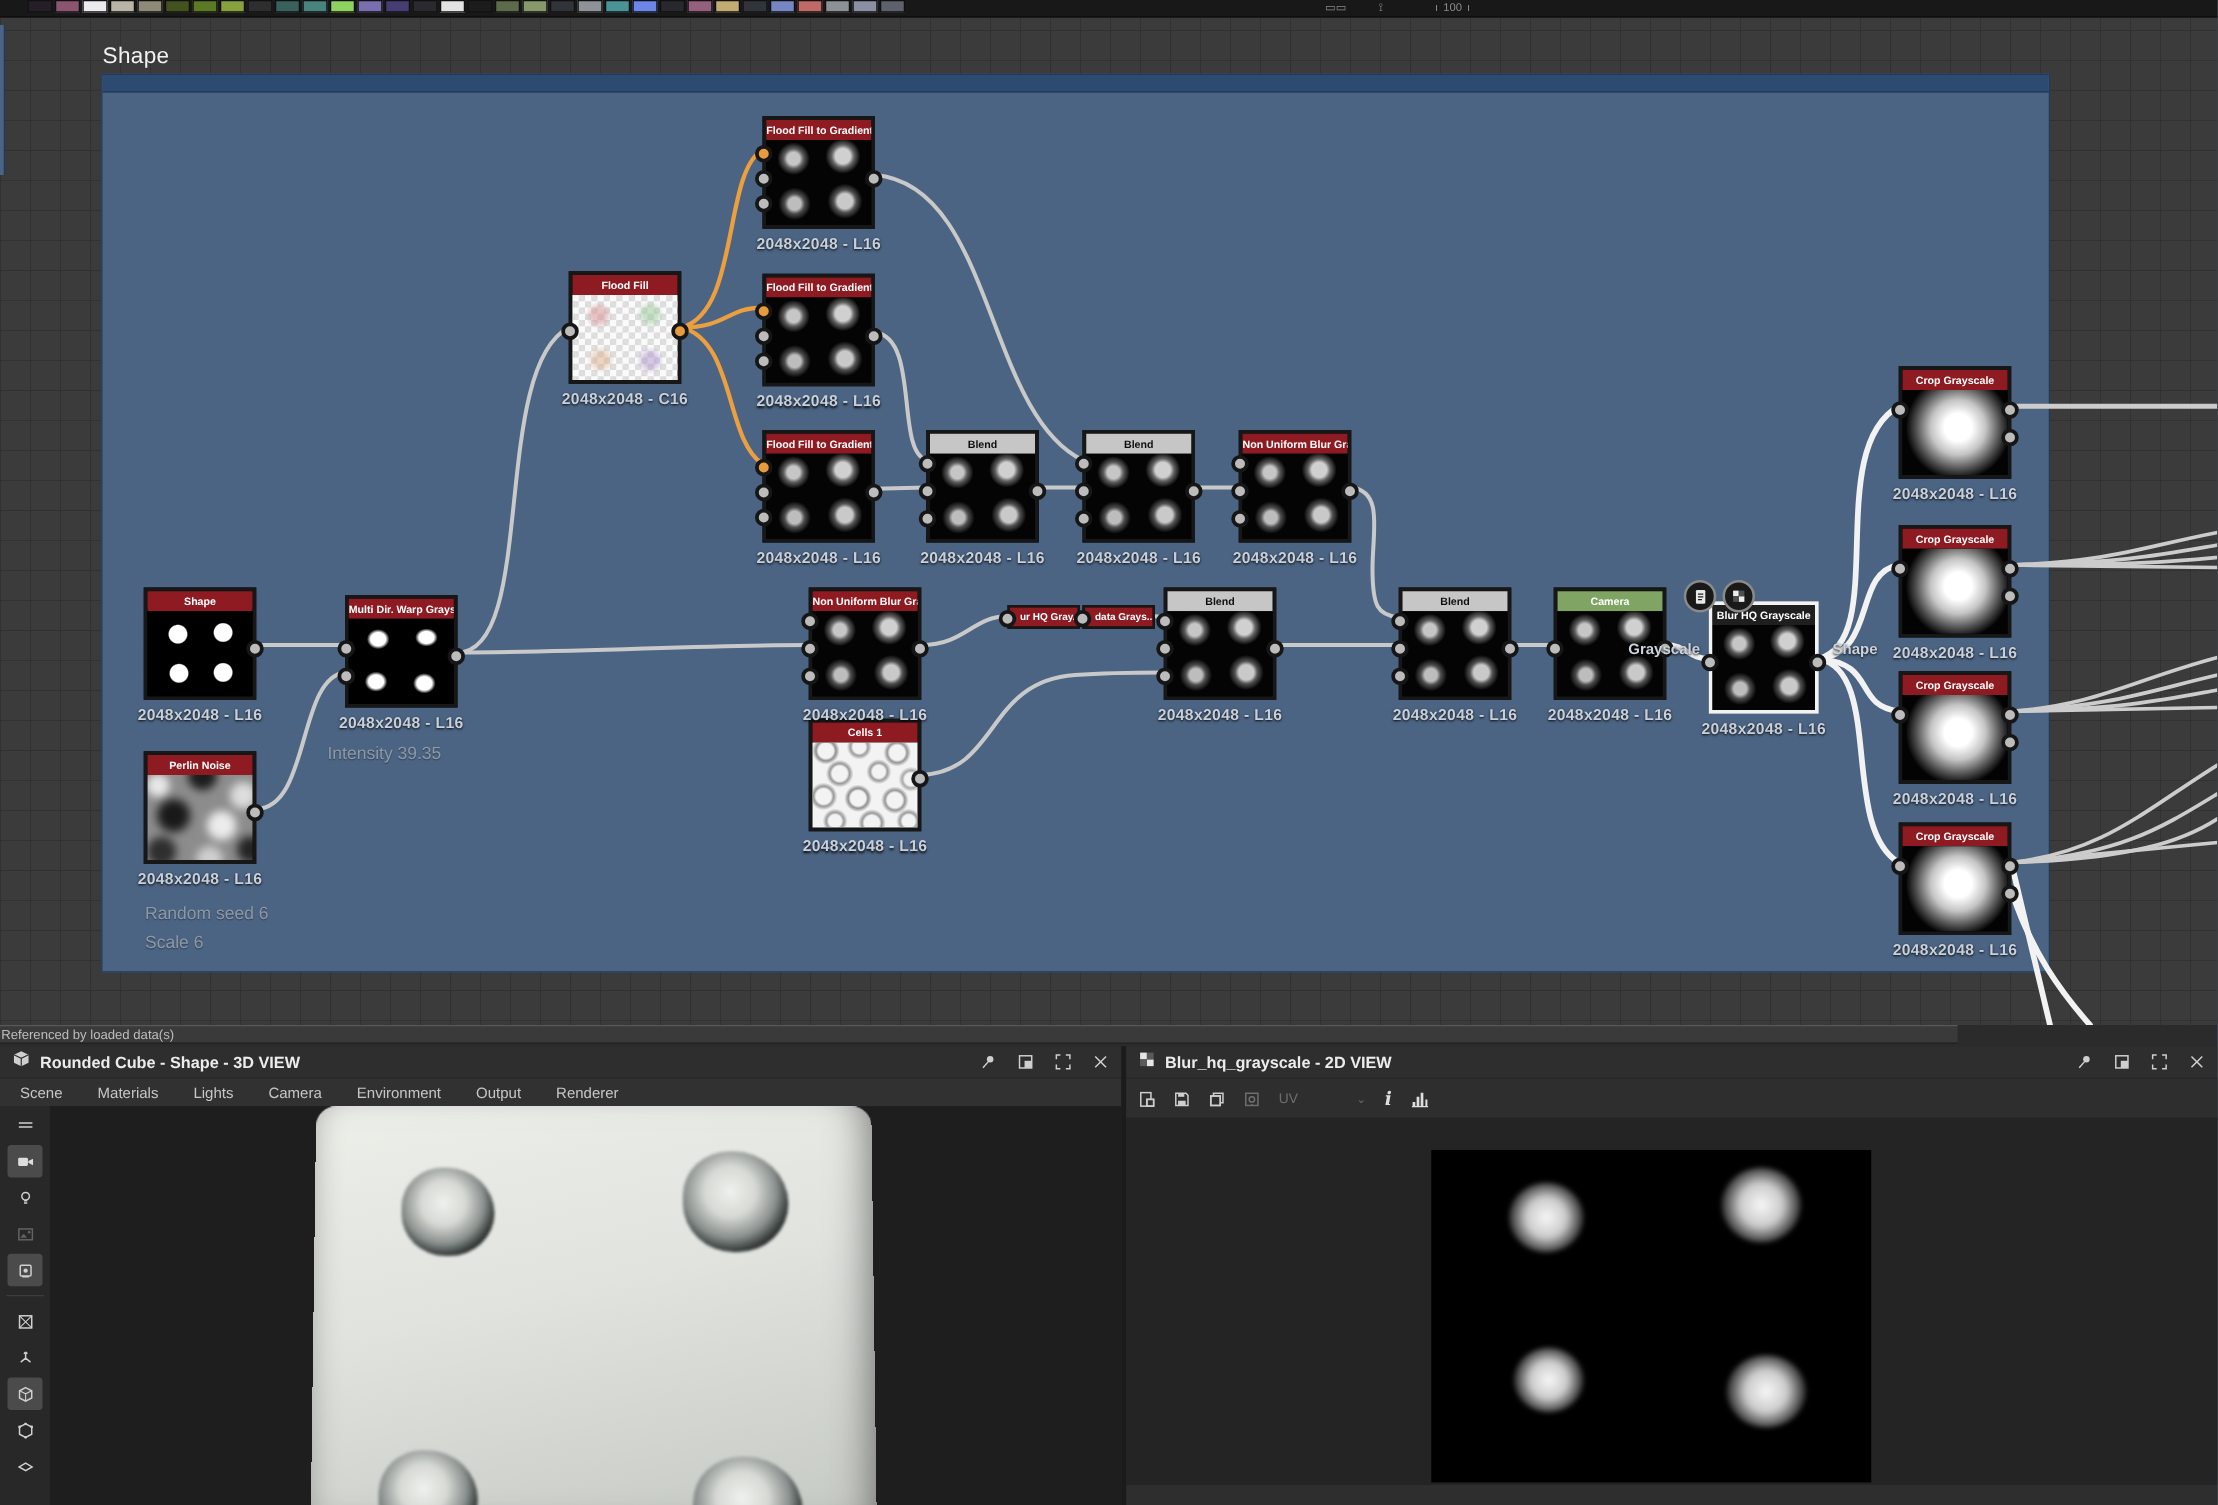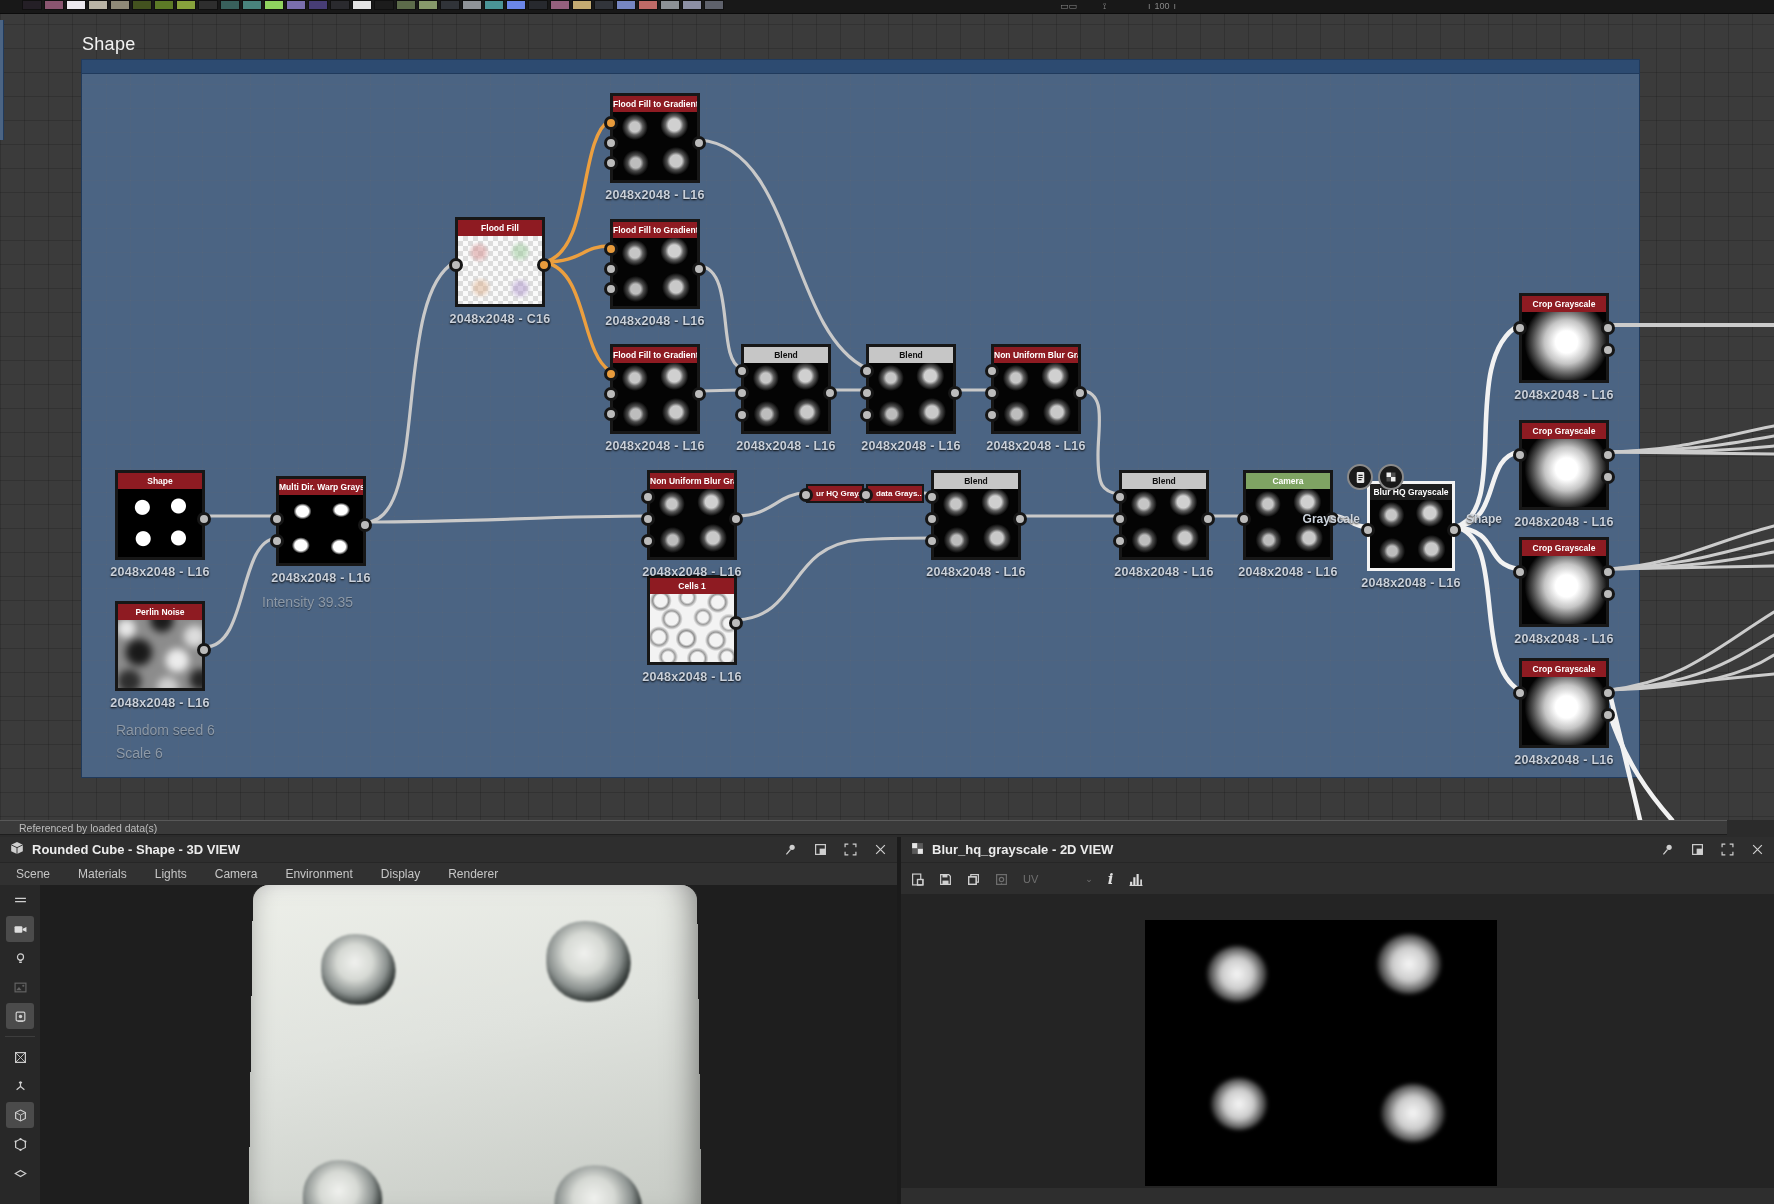--- a/index.html
+++ b/index.html
@@ -103,23 +103,23 @@
   .dot.orange{background:#e89b3c;}
   .nlabel{position:absolute;width:180px;text-align:center;font-size:12.5px;font-weight:bold;
           color:#c9d0da;text-shadow:0 1px 2px rgba(0,0,0,.95);letter-spacing:.3px;z-index:2;}
   .flabel{position:absolute;font-size:14px;color:#8d99a7;z-index:2;text-shadow:0 1px 1px rgba(0,0,0,.4);}
   .wlabel{position:absolute;font-size:12px;font-weight:bold;color:#ccd3dc;z-index:4;
           text-shadow:0 1px 2px rgba(0,0,0,.95);}
   .badge{position:absolute;width:26px;height:26px;border-radius:50%;background:#191919;
          border:2px solid #8a8a8a;box-sizing:border-box;z-index:6;display:flex;align-items:center;justify-content:center;}
 
   
-  .statusline{position:absolute;left:0;top:820px;width:1727px;height:15px;background:#3a3a3a;
+  .statusline{position:absolute;left:0;top:820px;width:1566px;height:15px;background:#3a3a3a;
       border-top:1px solid #585858;border-bottom:1px solid #1e1e1e;font-size:10.5px;color:#bdbdbd;
-      line-height:14px;padding-left:19px;box-sizing:border-box;z-index:5;}
+      line-height:14px;padding-left:1px;box-sizing:border-box;z-index:5;}
 
   
   .panels{position:absolute;left:0;top:837px;width:1774px;height:367px;}
   .panel{position:absolute;top:0;bottom:0;background:#2e2e2e;}
   .panel-3d{left:0;width:897px;}
   .panel-2d{left:901px;width:873px;}
   .pdivider{position:absolute;left:897px;top:0;width:4px;bottom:0;background:#1b1b1b;}
   .phead{height:25px;display:flex;align-items:center;gap:8px;padding:0 10px;border-bottom:1px solid #262626;}
   .ptitle{font-size:13px;font-weight:bold;color:#ececec;}
   .winbtns{margin-left:auto;display:flex;gap:16px;align-items:center;}
@@ -479,21 +479,21 @@
             </svg>
           </span>
         </span>
     </div>
     <div class="menubar">
         <div class="menu-item">Scene</div>
         <div class="menu-item">Materials</div>
         <div class="menu-item">Lights</div>
         <div class="menu-item">Camera</div>
         <div class="menu-item">Environment</div>
-        <div class="menu-item">Display</div>
+        <div class="menu-item">Output</div>
         <div class="menu-item">Renderer</div>
       </div>
     <div class="tools3d">
         <div class="tool">
           <svg width="13" height="13" viewBox="0 0 12 12" fill="none" stroke="#cfcfcf" stroke-width="1.1">
             <path d="M1 4h10M1 7h10"></path>
           </svg>
         </div>
         <div class="tool active">
           <svg width="15" height="13" viewBox="0 0 13 12">

